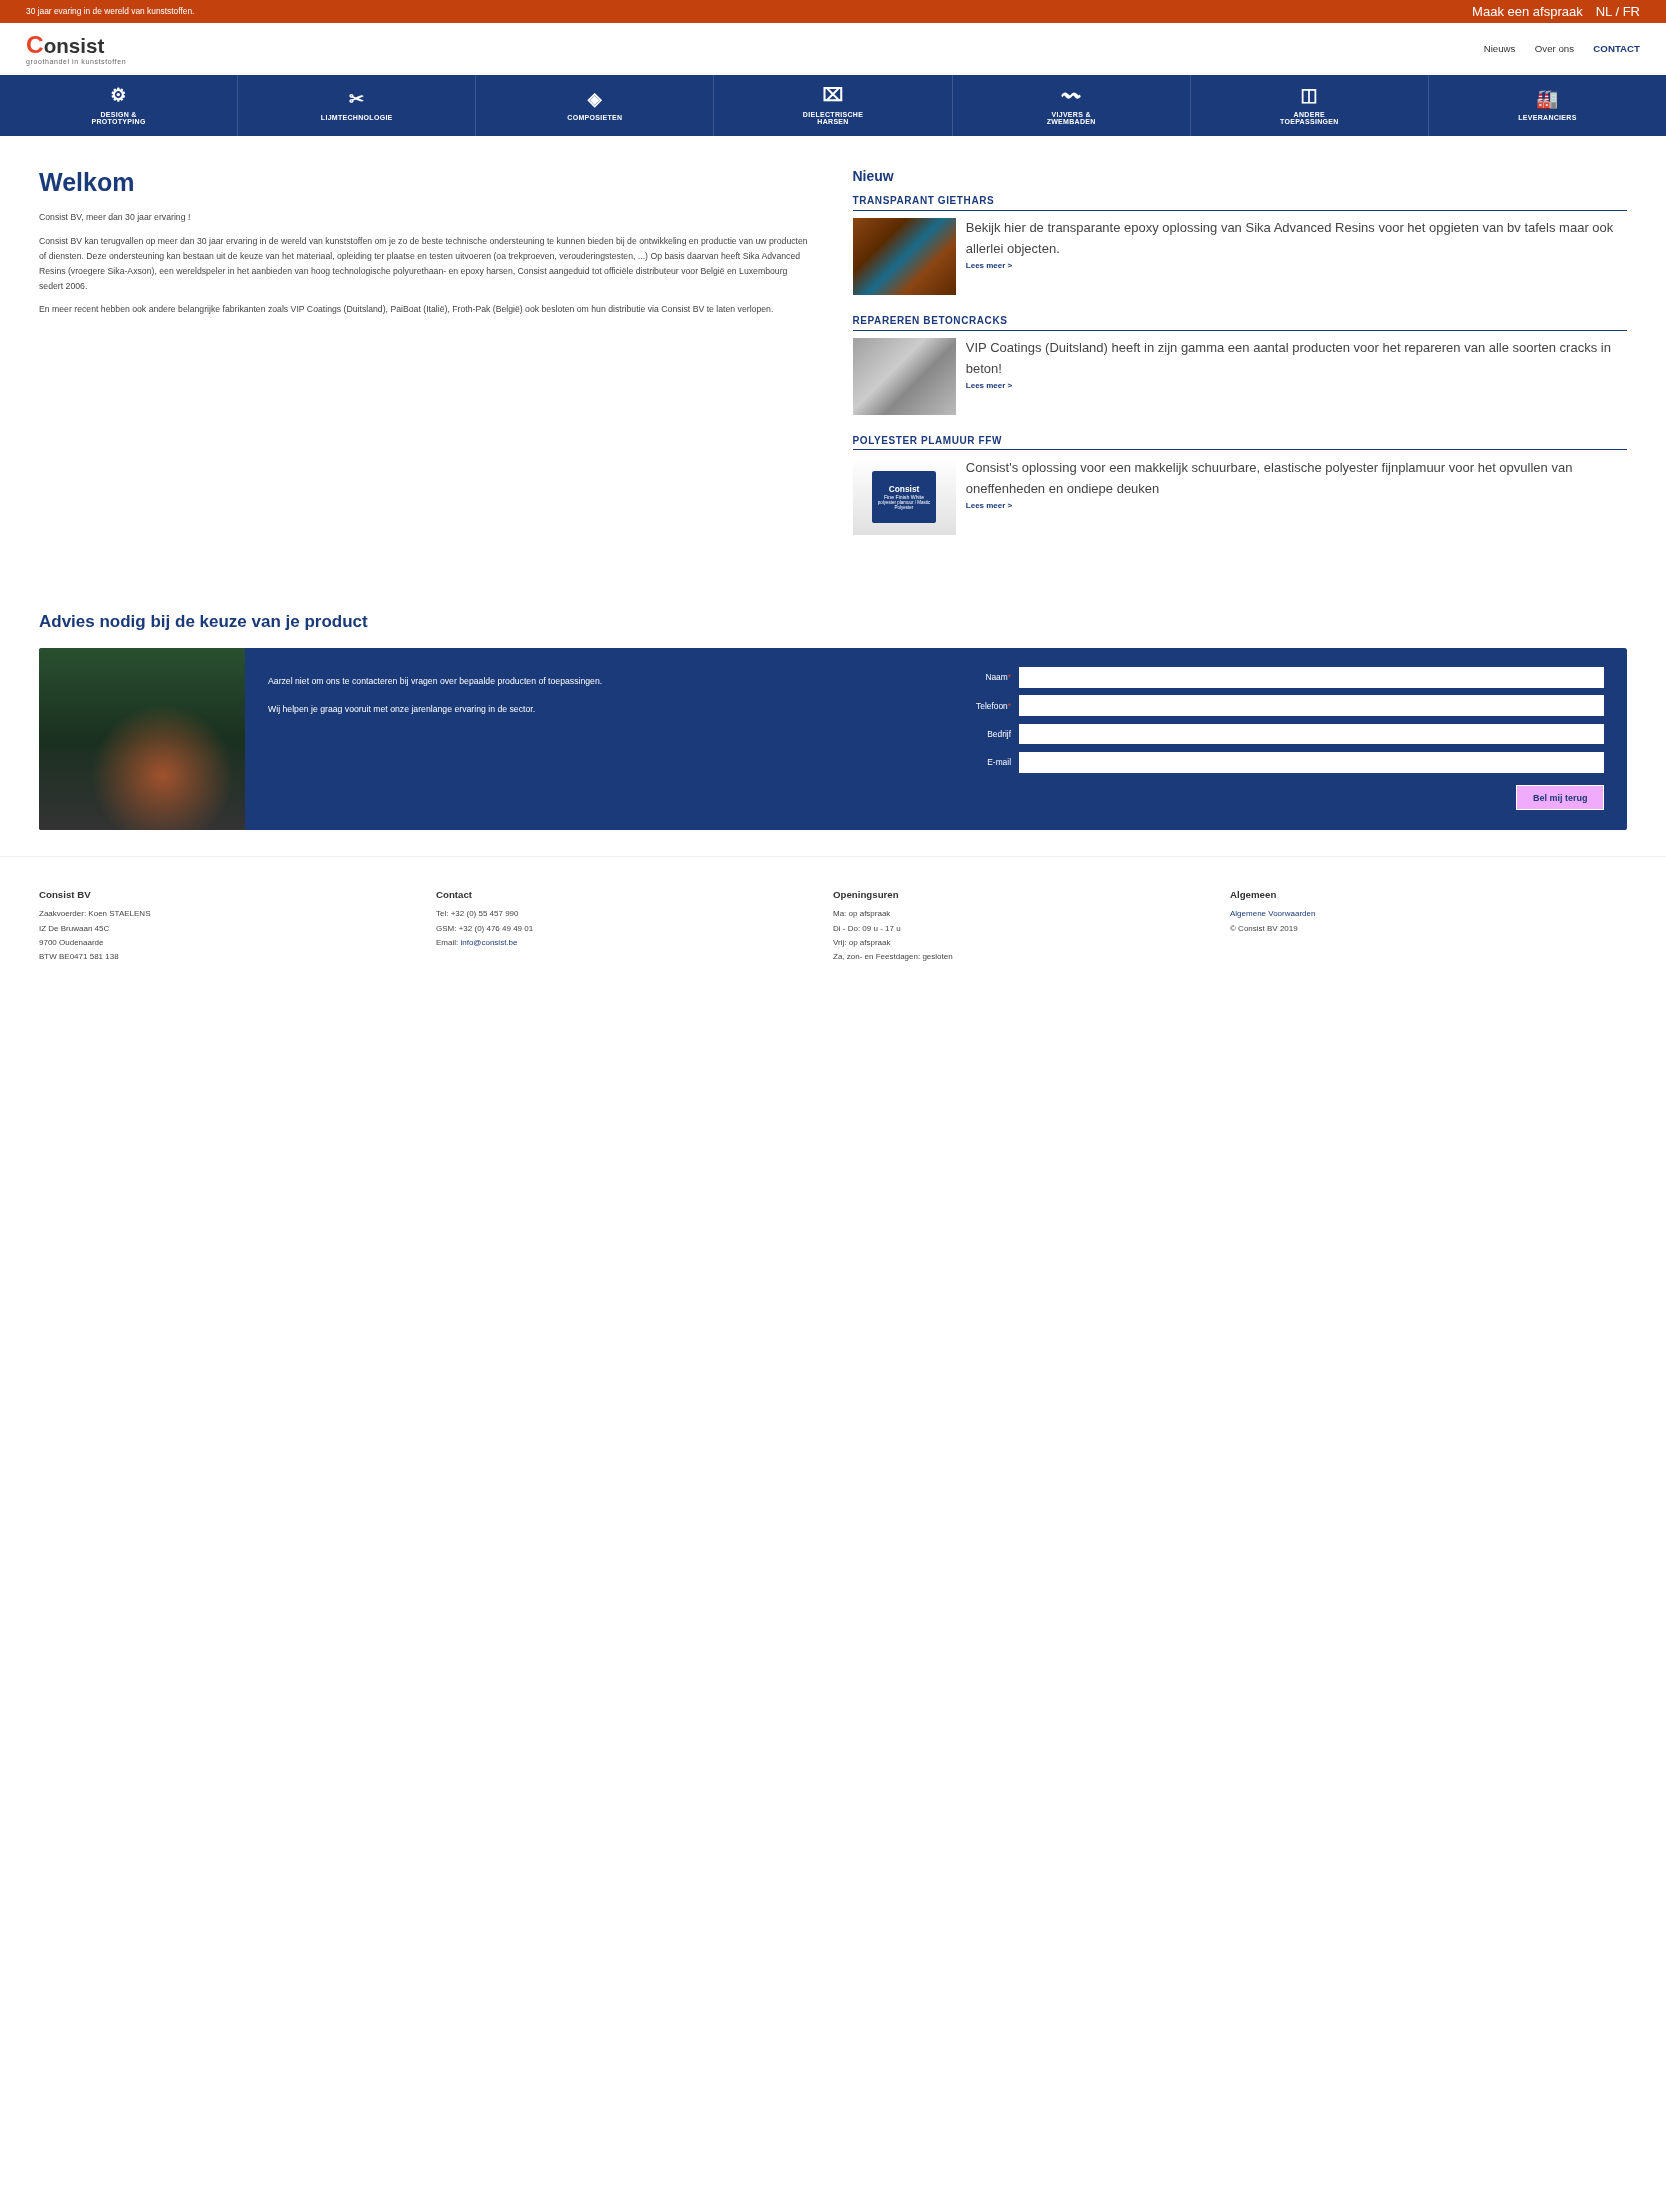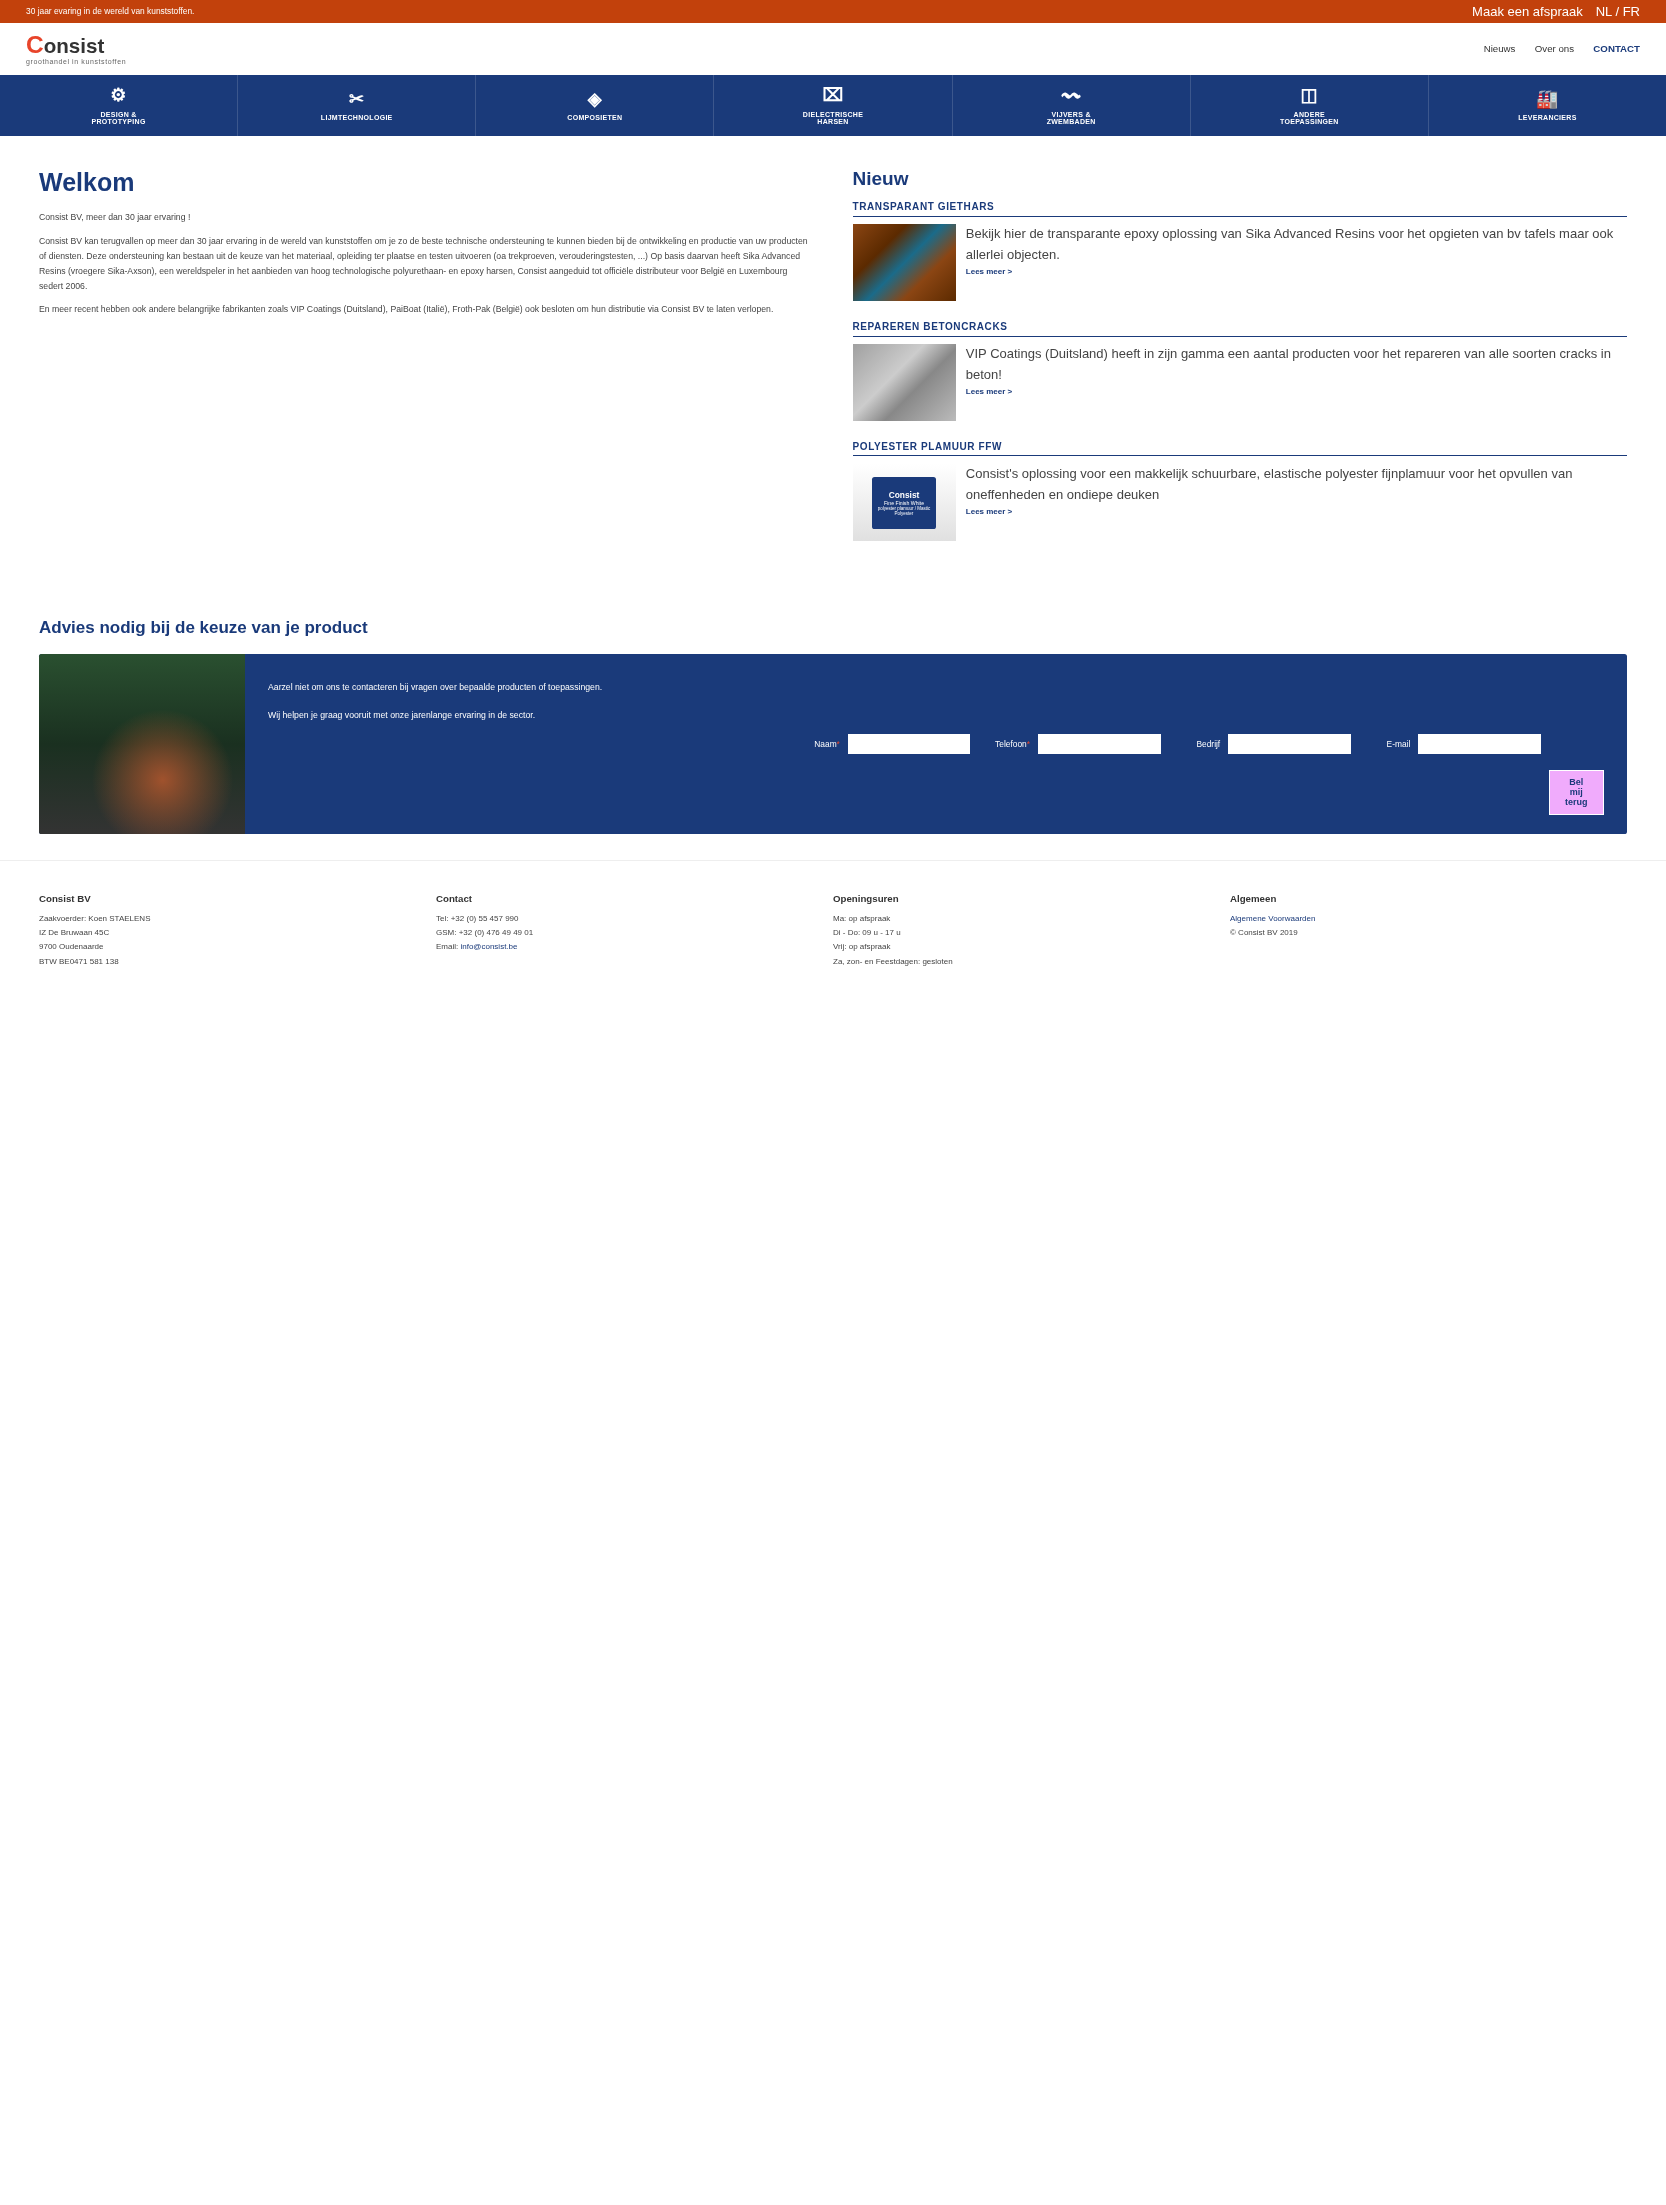--- a/index.html
+++ b/index.html
@@ -66,21 +66,21 @@
       display: flex;
       gap: 0;
       padding: 32px 39px;
       max-width: 100%;
     }
     .welcome-section { flex: 1; padding-right: 39px; }
     .welcome-section h2 { color: #1a3a7a; font-size: 25px; margin-bottom: 13px; }
     .welcome-section p { color: #444; font-size: 8.7px; line-height: 1.7; margin-bottom: 9px; }
 
     .news-section { flex: 1; }
-    .news-section h2 { color: #1a3a7a; font-size: 19px; margin-bottom: 10.3px; }
+    .news-section h2 { color: #1a3a7a; font-size: 14px; margin-bottom: 10.3px; }
     .news-item { margin-bottom: 19.3px; }
     .news-item h3 { color: #1a3a7a; font-size: 10px; font-weight: bold; letter-spacing: 0.6px; text-transform: uppercase; margin-bottom: 7.7px; border-bottom: 1.3px solid #1a3a7a; padding-bottom: 3.9px; }
     .news-item-body { display: flex; gap: 10.3px; }
     .news-img {
       width: 103px;
       height: 77px;
       flex-shrink: 0;
       background: #ccc;
       overflow: hidden;
     }
@@ -135,21 +135,21 @@
       flex: 1;
       padding: 26px 23px;
       color: #fff;
       font-size: 8.7px;
       line-height: 1.7;
     }
     .advice-form {
       flex: 1;
       padding: 19.3px 23px;
       display: flex;
-      flex-direction: row;
+      flex-direction: column;
       justify-content: center;
       gap: 7.7px;
     }
     .form-row {
       display: flex;
       align-items: center;
       gap: 7.7px;
     }
     .form-label {
       color: #fff;

